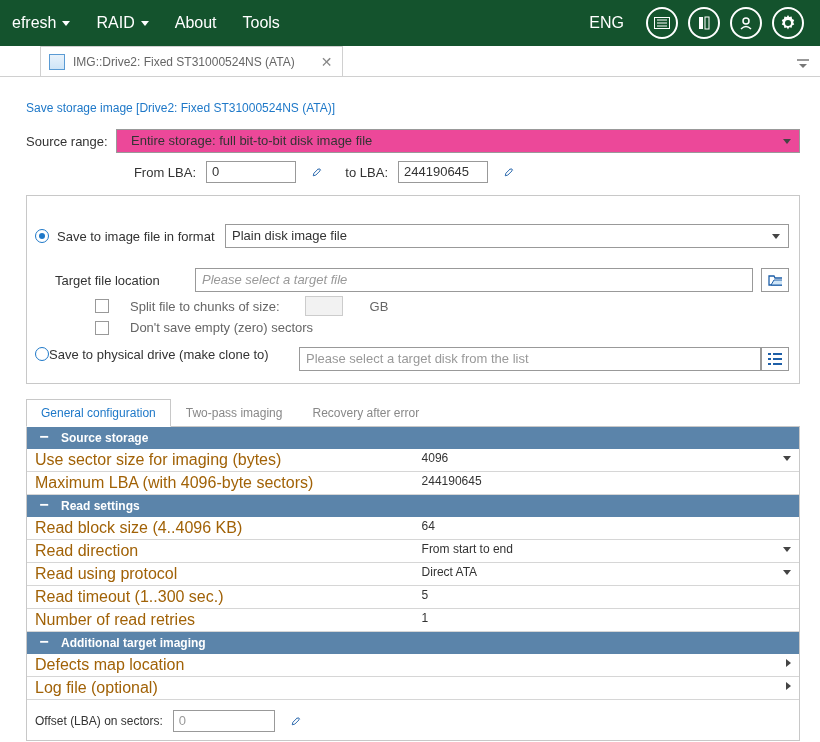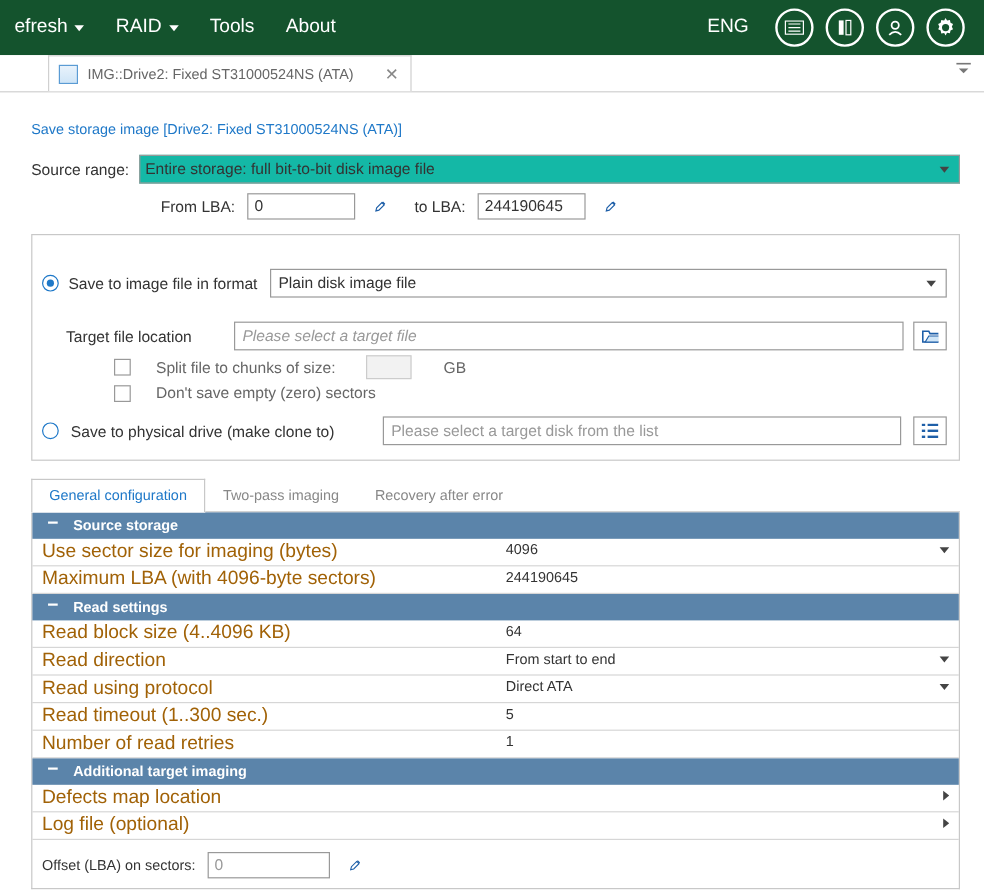--- a/index.html
+++ b/index.html
@@ -5,31 +5,31 @@
 html,body{margin:0;padding:0;font-family:"Segoe UI",Tahoma,Arial,sans-serif;font-size:13px;background:#fff;color:#333}
 .topbar{background:#14532d;height:46px;display:flex;align-items:center;gap:2px;padding-left:0;box-sizing:border-box;color:#fff}
 .menu-item{display:flex;align-items:center;gap:6px;padding:0 12px;height:100%;font-size:16px;cursor:pointer}
 .menu-caret{width:0;height:0;border-left:4px solid transparent;border-right:4px solid transparent;border-top:5px solid #fff}
 .topbar-spacer{flex:1}
 .lang{font-size:16px;padding:0 16px}
 .topicon{width:32px;height:32px;border:2px solid #fff;border-radius:50%;display:flex;align-items:center;justify-content:center;margin:0 4px;box-sizing:border-box}
 .topicon svg{display:block}
 .topbar-end{width:10px}
 .workspace{background:#fff;height:696px;box-sizing:border-box;position:relative}
-.tabstrip{display:flex;align-items:flex-start;height:30px;border-bottom:1px solid #d0d0d0;padding-left:40px}
+.tabstrip{display:flex;align-items:flex-end;height:30px;border-bottom:1px solid #d0d0d0;padding-left:40px}
 .tab{display:flex;align-items:center;gap:8px;border:1px solid #d0d0d0;border-bottom:none;height:29px;padding:0 10px 0 8px;font-size:12px;color:#666;background:#fff}
 .tab-icon{width:14px;height:14px;border:1px solid #5a9bd4;background:linear-gradient(#e8f2fb,#cfe5f7)}
 .tab-close{margin-left:18px;color:#888;font-size:14px;cursor:pointer}
 .tabstrip-spacer{flex:1}
 .tab-menu{margin-right:6px;padding:4px;cursor:pointer}
 .page{padding:16px 20px 16px 26px;box-sizing:border-box}
 .page-title{color:#1e78c8;font-size:12px;margin:8px 0 14px 0}
 .row{display:flex;align-items:center;margin-bottom:8px}
 .label{min-width:90px}
-.big-select{flex:1;border:1px solid #999;height:22px;line-height:22px;padding:0 22px 0 4px;position:relative;background:#14b8a6}
+.big-select{flex:1;border:1px solid #999;height:22px;line-height:22px;padding:0 22px 0 14px;position:relative;background:#ec4899}
 .big-select::after{content:"";position:absolute;right:8px;top:9px;width:0;height:0;border-left:4px solid transparent;border-right:4px solid transparent;border-top:5px solid #444}
 .lba-row{display:flex;align-items:center;gap:10px;margin:0 0 12px 100px}
 .lba-label{min-width:70px;text-align:right}
 .num-input{border:1px solid #999;height:20px;width:78px;padding:0 5px;line-height:20px}
 .edit-btn{width:22px;height:22px;border:none;background:#fff;display:flex;align-items:center;justify-content:center;cursor:pointer}
 .pencil{width:14px;height:14px}
 .panel{border:1px solid #c8c8c8;padding:8px 10px 12px 8px}
 .radio-row{display:flex;align-items:center;gap:8px;margin:20px 0}
 .radio{width:12px;height:12px;border-radius:50%;border:1px solid #1e78c8;display:flex;align-items:center;justify-content:center}
 .radio.checked::after{content:"";width:6px;height:6px;border-radius:50%;background:#1e78c8}
@@ -37,21 +37,21 @@
 .fmt-select{flex:1;border:1px solid #999;height:22px;line-height:22px;padding:0 22px 0 6px;position:relative;background:#fff}
 .fmt-select::after{content:"";position:absolute;right:8px;top:9px;width:0;height:0;border-left:4px solid transparent;border-right:4px solid transparent;border-top:5px solid #444}
 .indent{margin-left:20px}
 .target-row{display:flex;align-items:center;gap:8px;margin:6px 0 4px 0}
 .target-label{min-width:132px}
 .placeholder-input{flex:1;border:1px solid #999;height:22px;line-height:22px;padding:0 6px;color:#999;font-style:italic}
 .folder-btn{width:28px;height:24px;border:1px solid #999;background:#fff;display:flex;align-items:center;justify-content:center;cursor:pointer}
 .ck-row{display:flex;align-items:center;gap:21px;margin:4px 0 4px 40px;color:#666}
 .ck{width:12px;height:12px;border:1px solid #999;background:#fff}
 .chunk-input{width:36px;height:18px;margin:0 6px 0 4px;background:#f2f2f2;border:1px solid #ccc}
-.phys-row{display:flex;align-items:center;gap:10px;margin-top:12px}
+.phys-row{display:flex;align-items:flex-start;gap:0;margin-top:12px}
 .phys-input{flex:1;border:1px solid #999;height:22px;line-height:22px;padding:0 6px;color:#999;}
 .list-btn{width:28px;height:24px;border:1px solid #999;background:#fff;display:flex;align-items:center;justify-content:center;cursor:pointer}
 .tabs2{display:flex;border-bottom:1px solid #c8c8c8;margin-top:14px}
 .t2{padding:6px 14px;font-size:12px;color:#888;cursor:pointer;border:1px solid transparent;position:relative;top:1px}
 .t2.active{color:#1e78c8;border:1px solid #c8c8c8;border-bottom:1px solid #fff;background:#fff}
 .grid-sec{margin-top:0;border:1px solid #c8c8c8;border-top:none}
 .sec-head{background:#5b84aa;color:#fff;height:22px;display:flex;align-items:center;font-weight:bold;font-size:12px;padding-left:10px}
 .sec-head .collapse{display:inline-block;width:14px;height:14px;line-height:12px;text-align:center;margin-right:10px;font-size:16px;font-weight:bold}
 .grow{display:flex;border-bottom:1px solid #d6d6d6;min-height:20px}
 .gcell-l{width:48%;padding:2px 8px;color:#a16207;font-size:16px}
@@ -70,24 +70,24 @@
 <div class="topbar">
   <div class="menu-item">
       <span>efresh</span>
       <span class="menu-caret"></span>
     </div>
   <div class="menu-item">
       <span>RAID</span>
       <span class="menu-caret"></span>
     </div>
   <div class="menu-item">
+      <span>About</span>
+    </div>
+  <div class="menu-item">
       <span>Tools</span>
-    </div>
-  <div class="menu-item">
-      <span>About</span>
     </div>
   <div class="topbar-spacer"></div>
   <div class="menu-item lang">
       <span>ENG</span>
     </div>
   <div class="topicon">
       <svg width="16" height="12">
         <rect x="0" y="0" width="16" height="12" fill="none" stroke="#fff" stroke-width="2"></rect>
         <line x1="3" y1="3" x2="13" y2="3" stroke="#fff"></line>
         <line x1="3" y1="6" x2="13" y2="6" stroke="#fff"></line>

